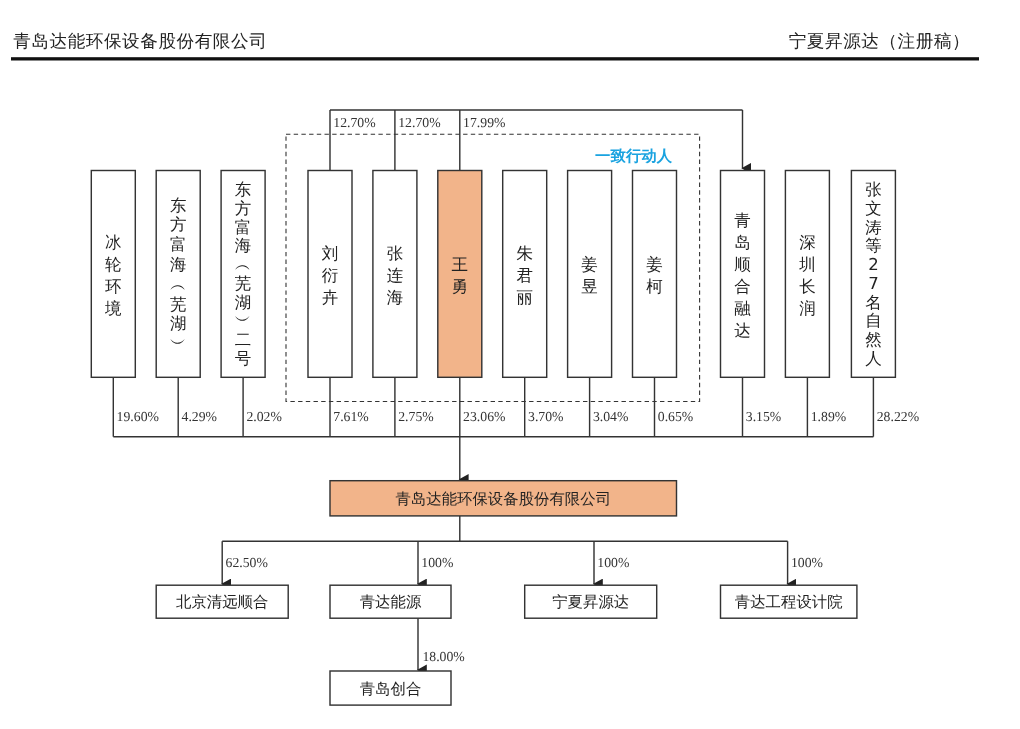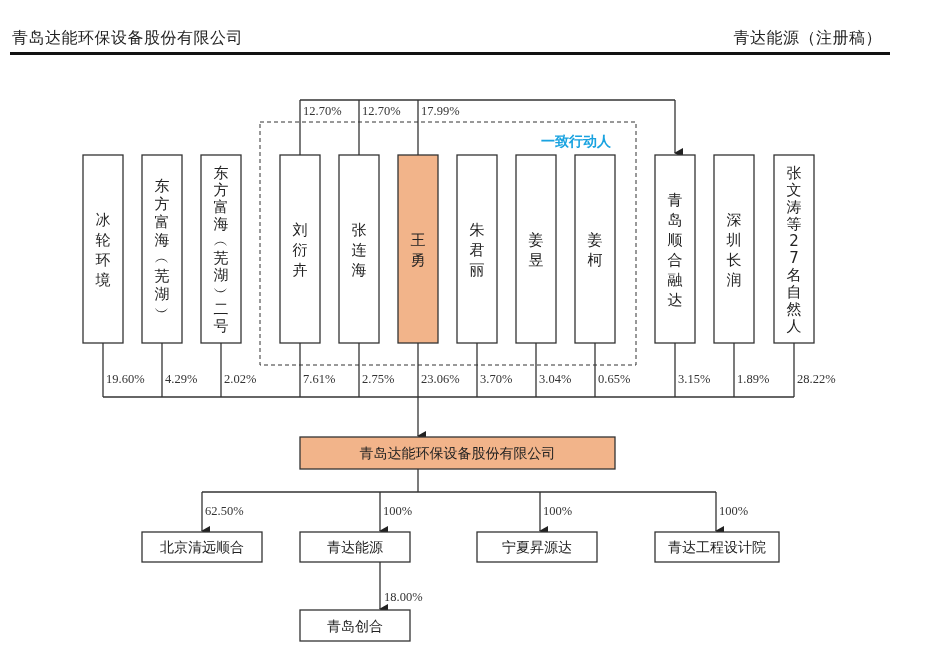--- a/index.html
+++ b/index.html
@@ -12,21 +12,21 @@
   svg { position:absolute; left:0; top:0; }
   .pct { font-family:"Liberation Serif", "DejaVu Serif", serif; font-size:12.5px; fill:#333; }
   .vname { font-size:15px; fill:#222; }
   .hname { font-size:14px; fill:#222; }
   .acting { font-size:14px; fill:#1aa3e0; font-weight:bold; }
 </style>
 </head>
 <body>
 
 <div class="hdr hdr-left">青岛达能环保设备股份有限公司</div>
-<div class="hdr hdr-right">青达能源（注册稿）</div>
+<div class="hdr hdr-right">宁夏昇源达（注册稿）</div>
 <div class="hdr-rule"></div>
 
 <svg id="diagram" width="927" height="663">
   <defs>
     <marker id="arrow" markerWidth="10" markerHeight="10" refX="5" refY="8" orient="auto" markerUnits="userSpaceOnUse">
       <path d="M0,0 L10,0 L5,9 z" fill="#222"></path>
     </marker>
   </defs>
   <g id="layer-lines">
       <line x1="103" y1="343" x2="103" y2="397" stroke="#333333" stroke-width="1.3"></line>

